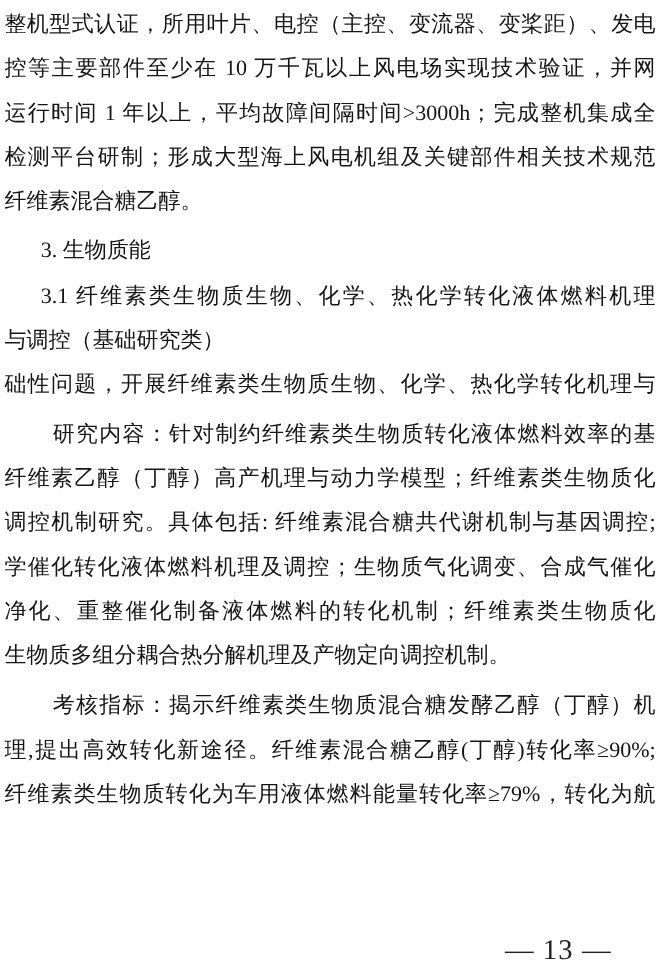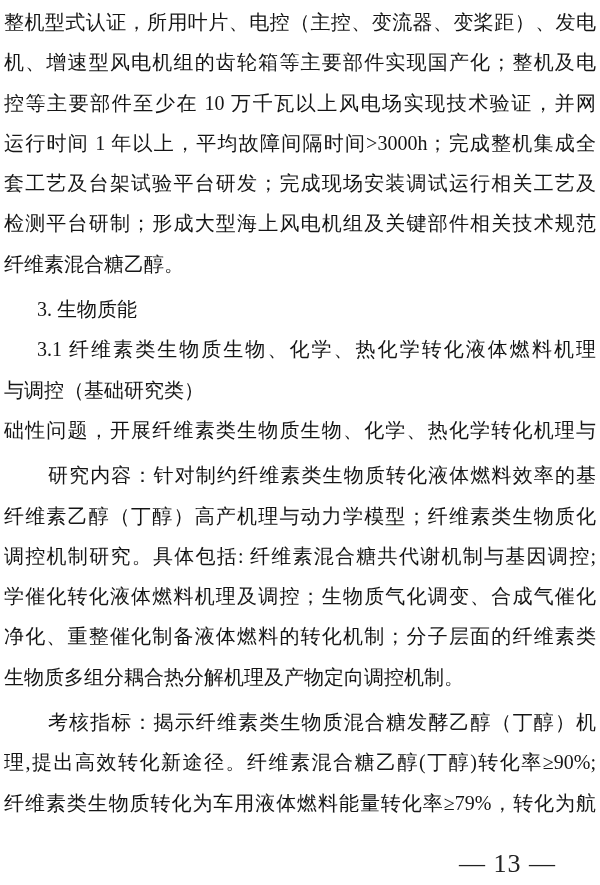--- a/index.html
+++ b/index.html
@@ -47,35 +47,33 @@
     color: #222222;
     letter-spacing: 1px;
   }
 </style>
 </head>
 <body>
 
 <div class="page">
   <div class="doc-body" id="doc-body">
       <div class="line justify">整机型式认证，所用叶片、电控（主控、变流器、变桨距）、发电</div>
-      <div class="line justify">机、增速型风电机组的齿轮箱等主要部件实现国产化；整机及电</div>
       <div class="line justify">控等主要部件至少在 10 万千瓦以上风电场实现技术验证，并网</div>
       <div class="line justify">运行时间 1 年以上，平均故障间隔时间&gt;3000h；完成整机集成全</div>
-      <div class="line justify">套工艺及台架试验平台研发；完成现场安装调试运行相关工艺及</div>
       <div class="line justify">检测平台研制；形成大型海上风电机组及关键部件相关技术规范</div>
       <div class="line">纤维素混合糖乙醇。</div>
       <div class="line indent-1 para-start">3. 生物质能</div>
       <div class="line justify indent-1">3.1 纤维素类生物质生物、化学、热化学转化液体燃料机理</div>
       <div class="line">与调控（基础研究类）</div>
       <div class="line justify">础性问题，开展纤维素类生物质生物、化学、热化学转化机理与</div>
       <div class="line justify indent-2 para-start">研究内容：针对制约纤维素类生物质转化液体燃料效率的基</div>
       <div class="line justify">纤维素乙醇（丁醇）高产机理与动力学模型；纤维素类生物质化</div>
       <div class="line justify">调控机制研究。具体包括: 纤维素混合糖共代谢机制与基因调控;</div>
       <div class="line justify">学催化转化液体燃料机理及调控；生物质气化调变、合成气催化</div>
-      <div class="line justify">净化、重整催化制备液体燃料的转化机制；分子层面的纤维素类</div>
+      <div class="line justify">净化、重整催化制备液体燃料的转化机制；纤维素类生物质化</div>
       <div class="line">生物质多组分耦合热分解机理及产物定向调控机制。</div>
       <div class="line justify indent-2 para-start">考核指标：揭示纤维素类生物质混合糖发酵乙醇（丁醇）机</div>
       <div class="line justify">理,提出高效转化新途径。纤维素混合糖乙醇(丁醇)转化率≥90%;</div>
       <div class="line justify">纤维素类生物质转化为车用液体燃料能量转化率≥79%，转化为航</div>
     </div>
   <div class="footer">
     <span>— 13 —</span>
   </div>
 </div>
 

